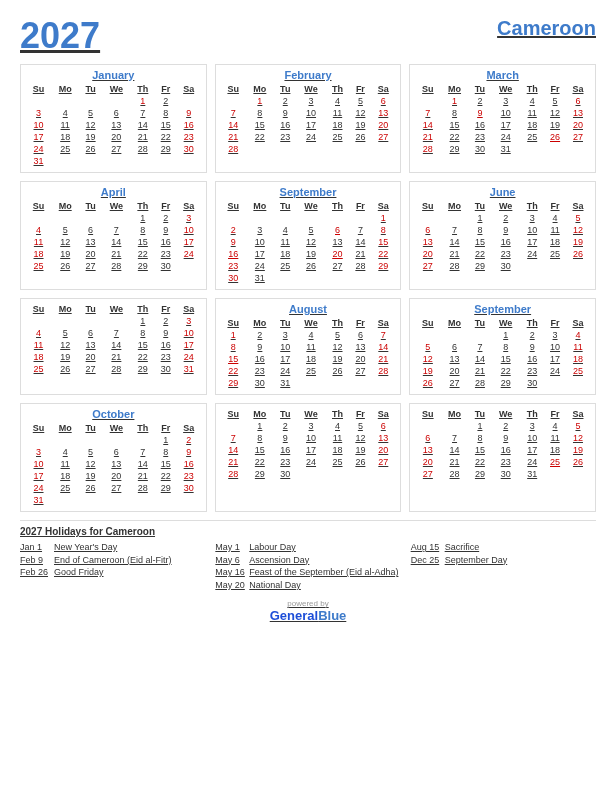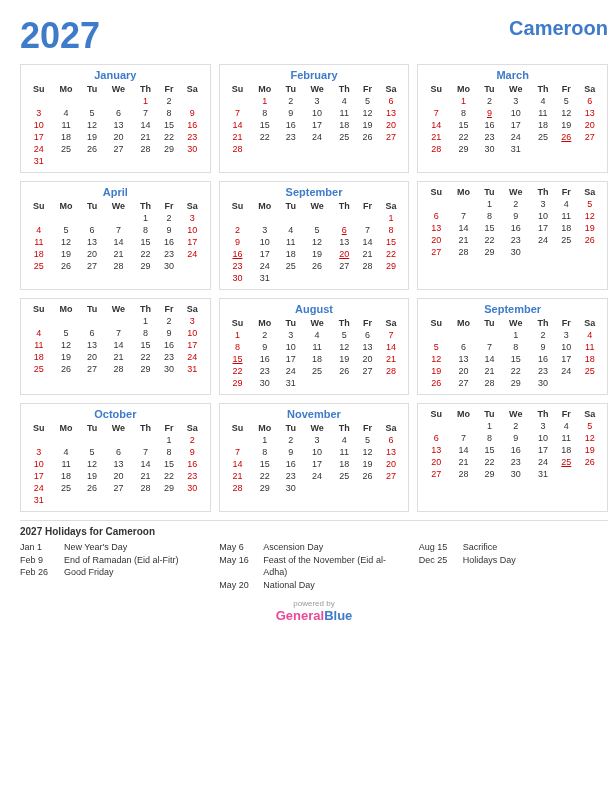--- a/index.html
+++ b/index.html
@@ -7,22 +7,23 @@
       width: 612px;
       min-height: 792px;
       background: #fff;
       font-family: Arial, sans-serif;
       font-size: 11px;
       color: #333;
     }
     .page {
       width: 612px;
       min-height: 792px;
-      padding: 18px 4px 12px 20px;
+      padding: 18px 16px 12px 20px;
       background: #fff;
+      text-decoration: underline;
     }
     .header {
       display: flex;
       justify-content: space-between;
       align-items: flex-start;
       margin-bottom: 10px;
     }
     .year-title {
       font-size: 36px;
       font-weight: bold;
@@ -84,21 +85,21 @@
       color: #333;
       margin-bottom: 4px;
     }
     .holidays-grid {
       display: grid;
       grid-template-columns: 1fr 1fr 1fr;
       gap: 1px 10px;
     }
     .holiday-item {
       display: flex;
-      gap: 12px;
+      gap: 2px;
       font-size: 9px;
       line-height: 1.4;
     }
     .holiday-date {
       color: #333;
       min-width: 32px;
       font-weight: normal;
     }
     .holiday-name {
       color: #333;
@@ -110,21 +111,21 @@
     .footer-powered {
       font-size: 8px;
       color: #999;
     }
     .footer-brand {
       font-size: 13px;
       font-weight: bold;
       color: #333;
     }
     .footer-brand span {
-      color: #ec4899;
+      color: #1d4ed8;
     }
   </style>
 </head>
 <body>
 
 <div class="page">
   <div class="header">
     <div class="year-title">2027</div>
     <div class="country-title">Cameroon</div>
   </div>
@@ -456,20 +457,21 @@
               <td></td>
               <td></td>
               <td></td>
               <td></td>
               <td class="saturday" style="color: rgb(204, 0, 0);"></td>
             </tr>
           </tbody>
         </table>
       </div>
       <div class="month-block">
+        <div class="month-name">June</div>
         <table class="cal-table">
           <thead>
             <tr>
               <th>Su</th>
               <th>Mo</th>
               <th>Tu</th>
               <th>We</th>
               <th>Th</th>
               <th>Fr</th>
               <th>Sa</th>
@@ -778,21 +780,20 @@
               <td></td>
               <td></td>
               <td></td>
               <td></td>
               <td class="saturday" style="color: rgb(204, 0, 0);"></td>
             </tr>
           </tbody>
         </table>
       </div>
       <div class="month-block">
-        <div class="month-name">November</div>
         <table class="cal-table">
           <thead>
             <tr>
               <th>Su</th>
               <th>Mo</th>
               <th>Tu</th>
               <th>We</th>
               <th>Th</th>
               <th>Fr</th>
               <th>Sa</th>
@@ -914,49 +915,53 @@
   <div class="holidays-section">
     <div class="holidays-title">2027 Holidays for Cameroon</div>
     <div class="holidays-grid" id="holidays-grid">
         <div>
           <div class="holiday-item">
             <span class="holiday-date">Jan 1</span>
             <span class="holiday-name">New Year's Day</span>
           </div>
           <div class="holiday-item">
             <span class="holiday-date">Feb 9</span>
-            <span class="holiday-name">End of Ramadan (Eid al-Fitr)</span>
+            <span class="holiday-name">End of Cameroon (Eid al-Fitr)</span>
           </div>
           <div class="holiday-item">
             <span class="holiday-date">Feb 26</span>
             <span class="holiday-name">Good Friday</span>
           </div>
         </div>
         <div>
           <div class="holiday-item">
+            <span class="holiday-date">May 1</span>
+            <span class="holiday-name">Labour Day</span>
+          </div>
+          <div class="holiday-item">
             <span class="holiday-date">May 6</span>
             <span class="holiday-name">Ascension Day</span>
           </div>
           <div class="holiday-item">
             <span class="holiday-date">May 16</span>
-            <span class="holiday-name">Feast of the November (Eid al-Adha)</span>
+            <span class="holiday-name">Feast of the September (Eid al-Adha)</span>
           </div>
           <div class="holiday-item">
             <span class="holiday-date">May 20</span>
             <span class="holiday-name">National Day</span>
           </div>
         </div>
         <div>
           <div class="holiday-item">
             <span class="holiday-date">Aug 15</span>
             <span class="holiday-name">Sacrifice</span>
           </div>
           <div class="holiday-item">
             <span class="holiday-date">Dec 25</span>
-            <span class="holiday-name">Holidays Day</span>
+            <span class="holiday-name">September Day</span>
           </div>
         </div>
       </div>
   </div>
 
   <div class="footer">
     <div class="footer-powered">powered by</div>
     <div class="footer-brand">
       <span>General</span><span style="color:#3e7bca">Blue</span>
     </div>

